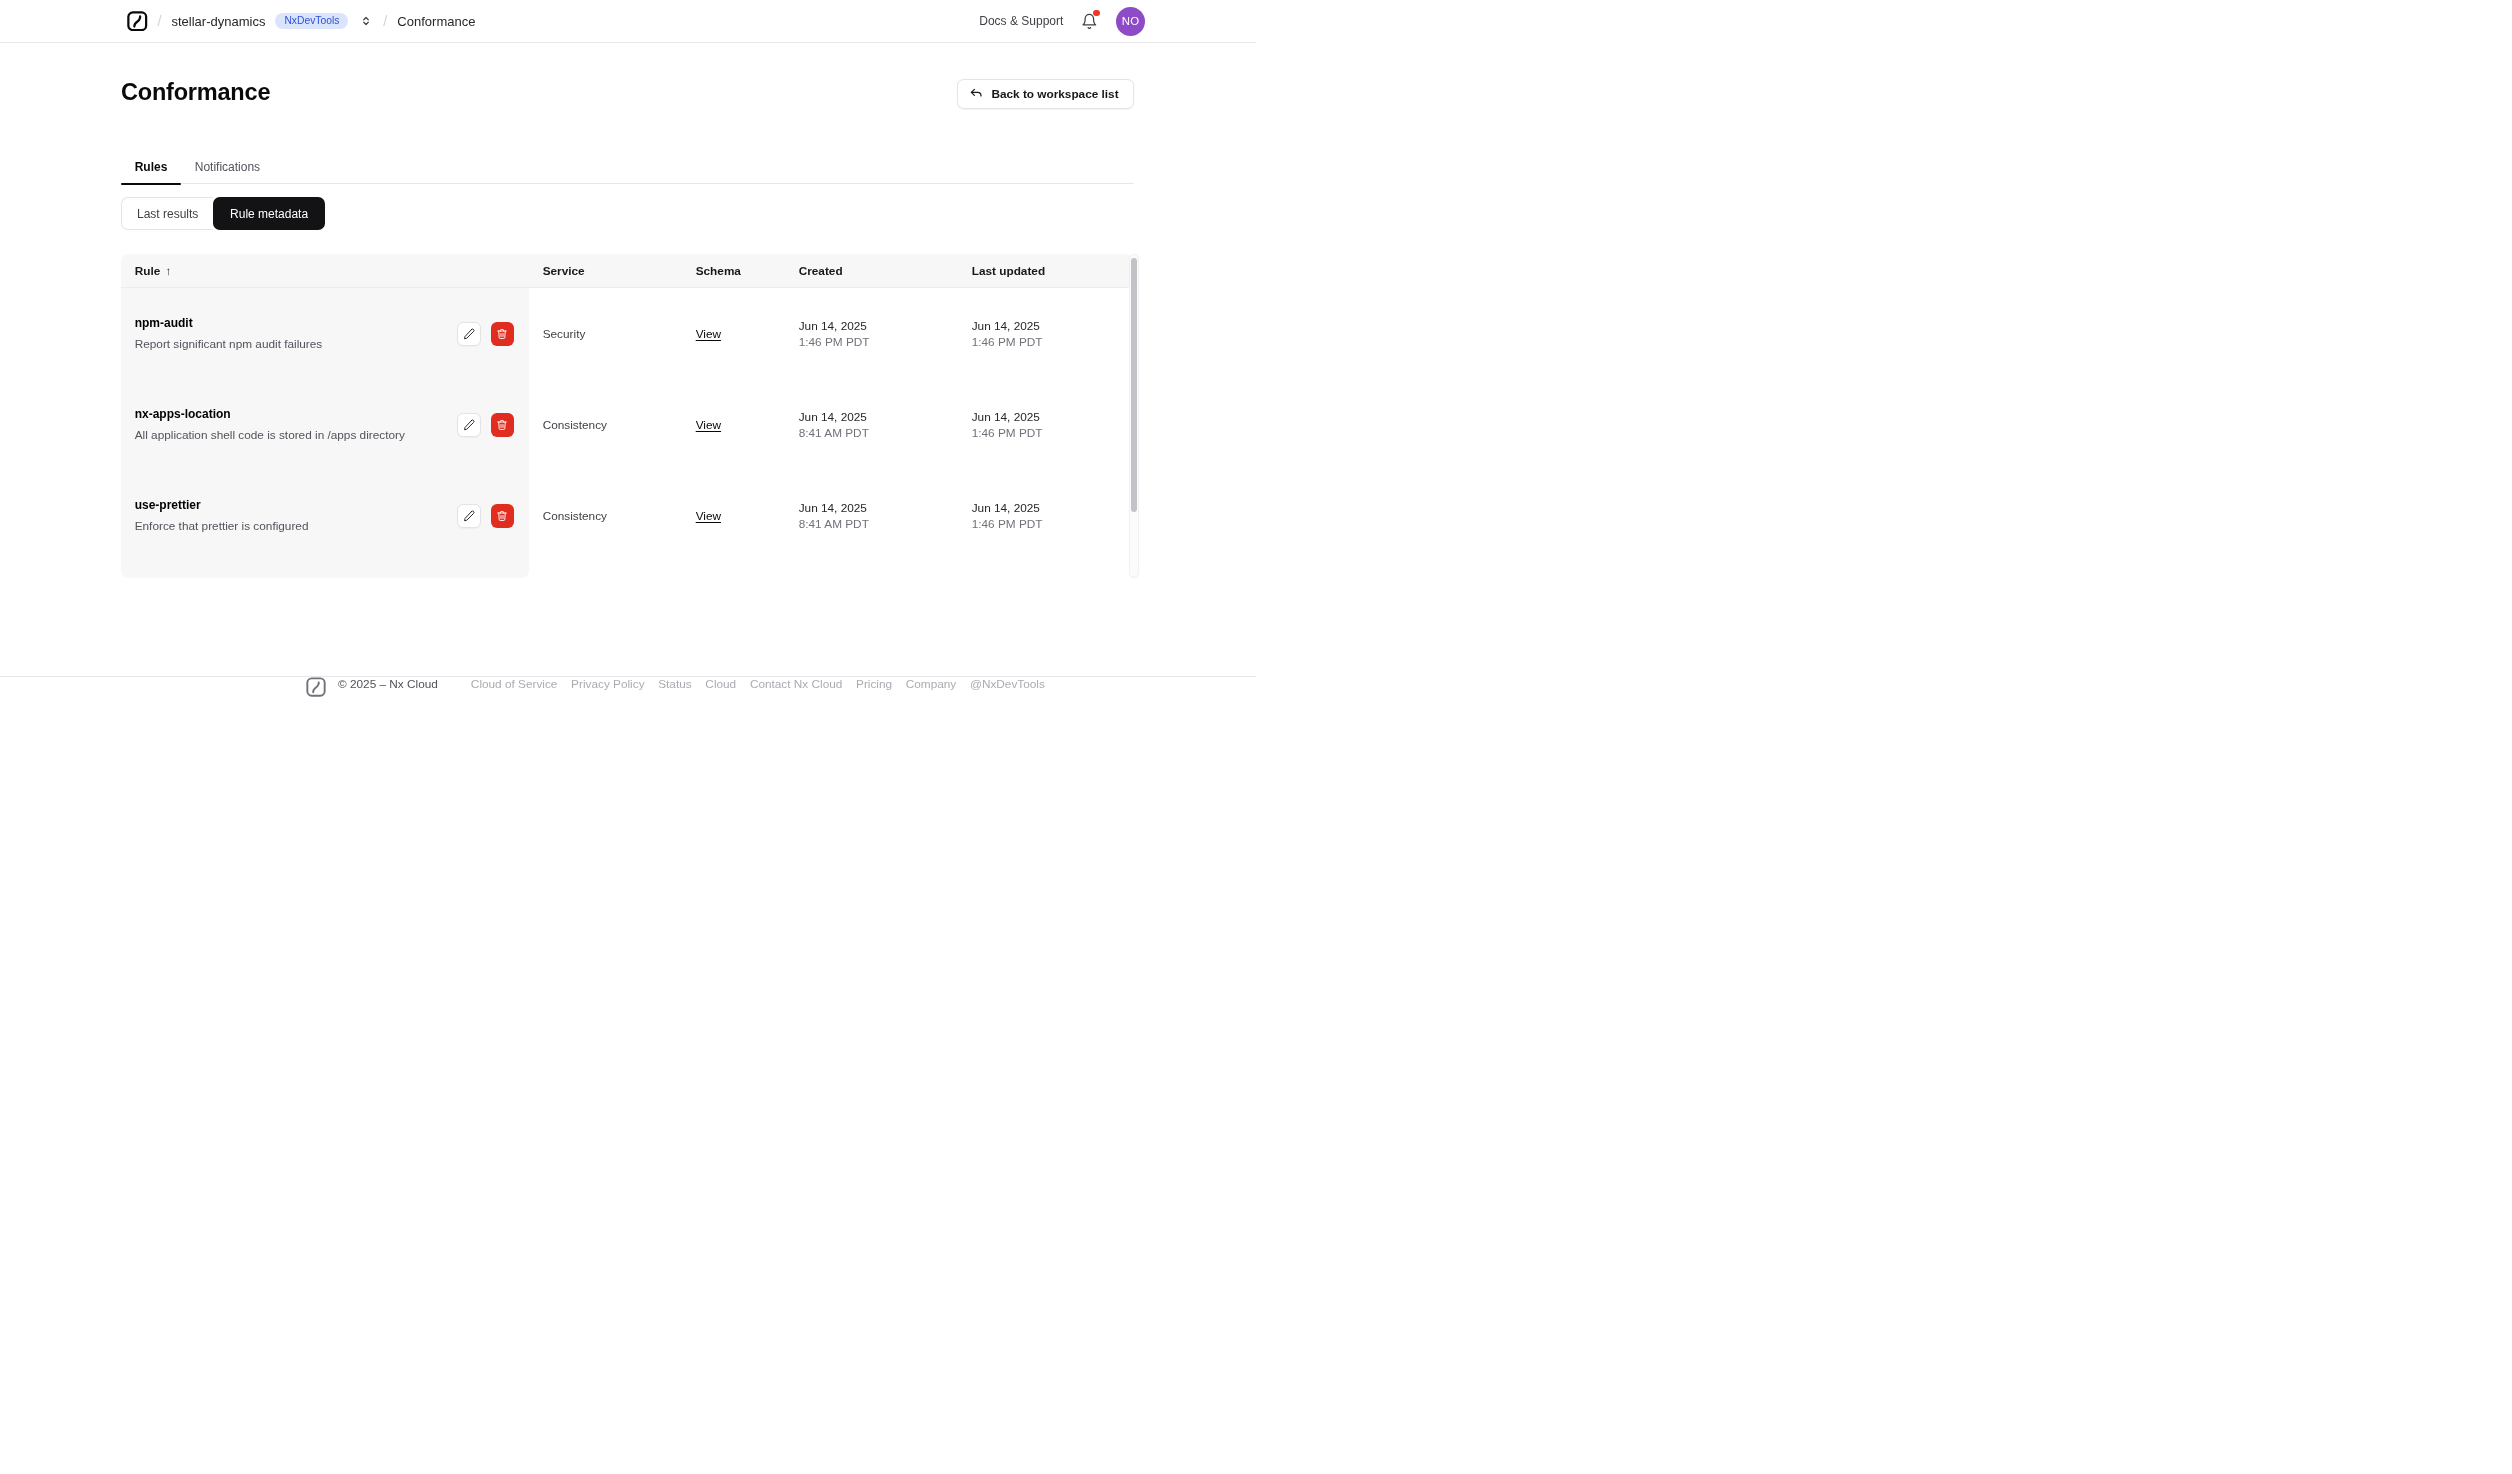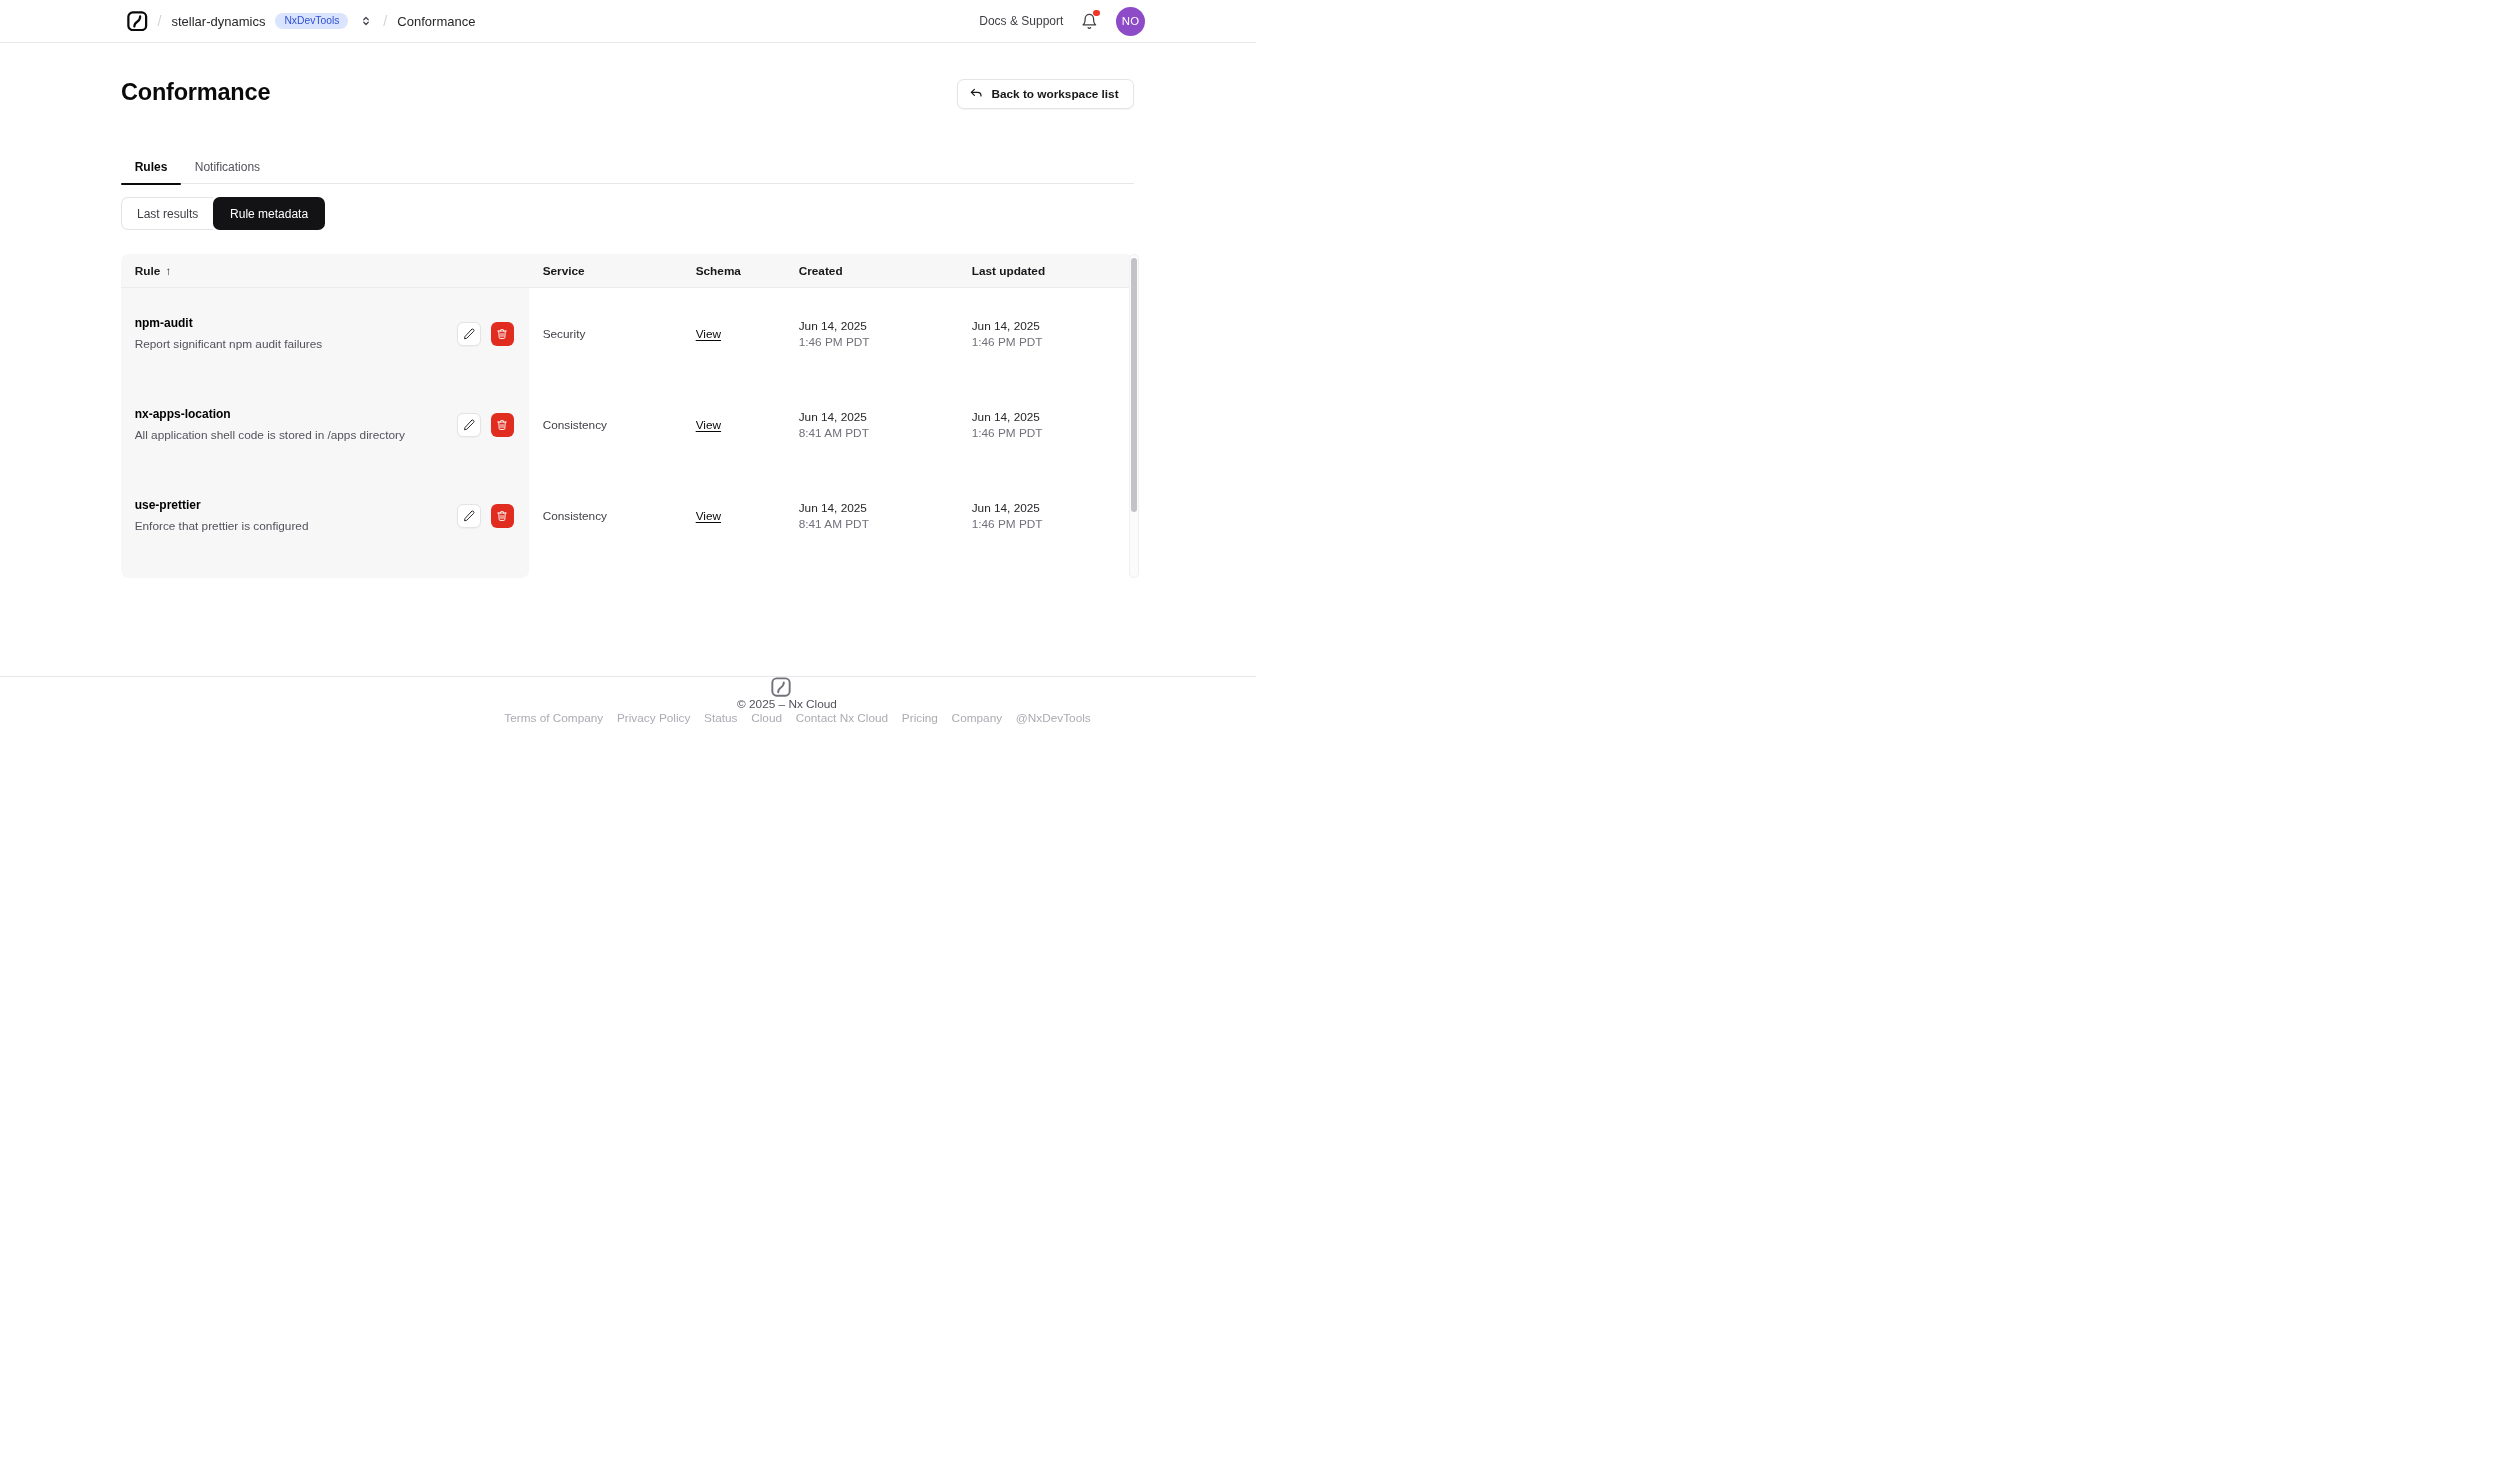--- a/index.html
+++ b/index.html
@@ -110,22 +110,22 @@
   .scrollbar {
     position:absolute; top:0; right:-5.3px; width:10.6px; height:324px;
     background:#fbfbfc; border:0.8px solid #f0f0f2; border-radius:5.3px;
   }
   .scroll-thumb {
     position:absolute; top:3px; left:1.5px; width:6px; height:254px;
     background:#c2c2c7; border-radius:3.8px;
   }
   
   .footer {
-    height:62px; border-top:0.8px solid #e7e7ea; display:flex; align-items:center;
-    padding-left:306px; background:#fff;flex-direction:column;
+    height:62px; border-top:0.8px solid #e7e7ea; display:flex; align-items:flex-start;
+    padding-left:306px; background:#fff;
   }
   .footer .nx-logo-footer { width:20px; height:20px; color:#71717a; flex:none; }
   .copyright { font-size:11.8px; color:#52525b; margin-left:12px; white-space:nowrap; }
   .footer-links { display:flex; gap:13.7px; margin-left:33px; }
   .footer-links span { font-size:11.8px; color:#ababb2; cursor:pointer; white-space:nowrap; }
 </style>
 </head>
 <body>
 
 <header class="topnav">
@@ -327,21 +327,21 @@
   </div>
 </main>
 
 <footer class="footer">
   <svg class="nx-logo-footer" viewBox="0 0 24 24" fill="none">
     <rect x="1.6" y="1.6" width="20.8" height="20.8" rx="5.2" stroke="currentColor" stroke-width="2.3"></rect>
     <path d="M8.6 18.2 C8.6 11.2 15.4 14 15.4 6.4" stroke="currentColor" stroke-width="2.3" stroke-linecap="round"></path>
   </svg>
   <span class="copyright">© 2025 – Nx Cloud</span>
   <div class="footer-links">
-    <span>Terms of Company</span>
+    <span>Cloud of Service</span>
     <span>Privacy Policy</span>
     <span>Status</span>
     <span>Cloud</span>
     <span>Contact Nx Cloud</span>
     <span>Pricing</span>
     <span>Company</span>
     <span>@NxDevTools</span>
   </div>
 </footer>
 

